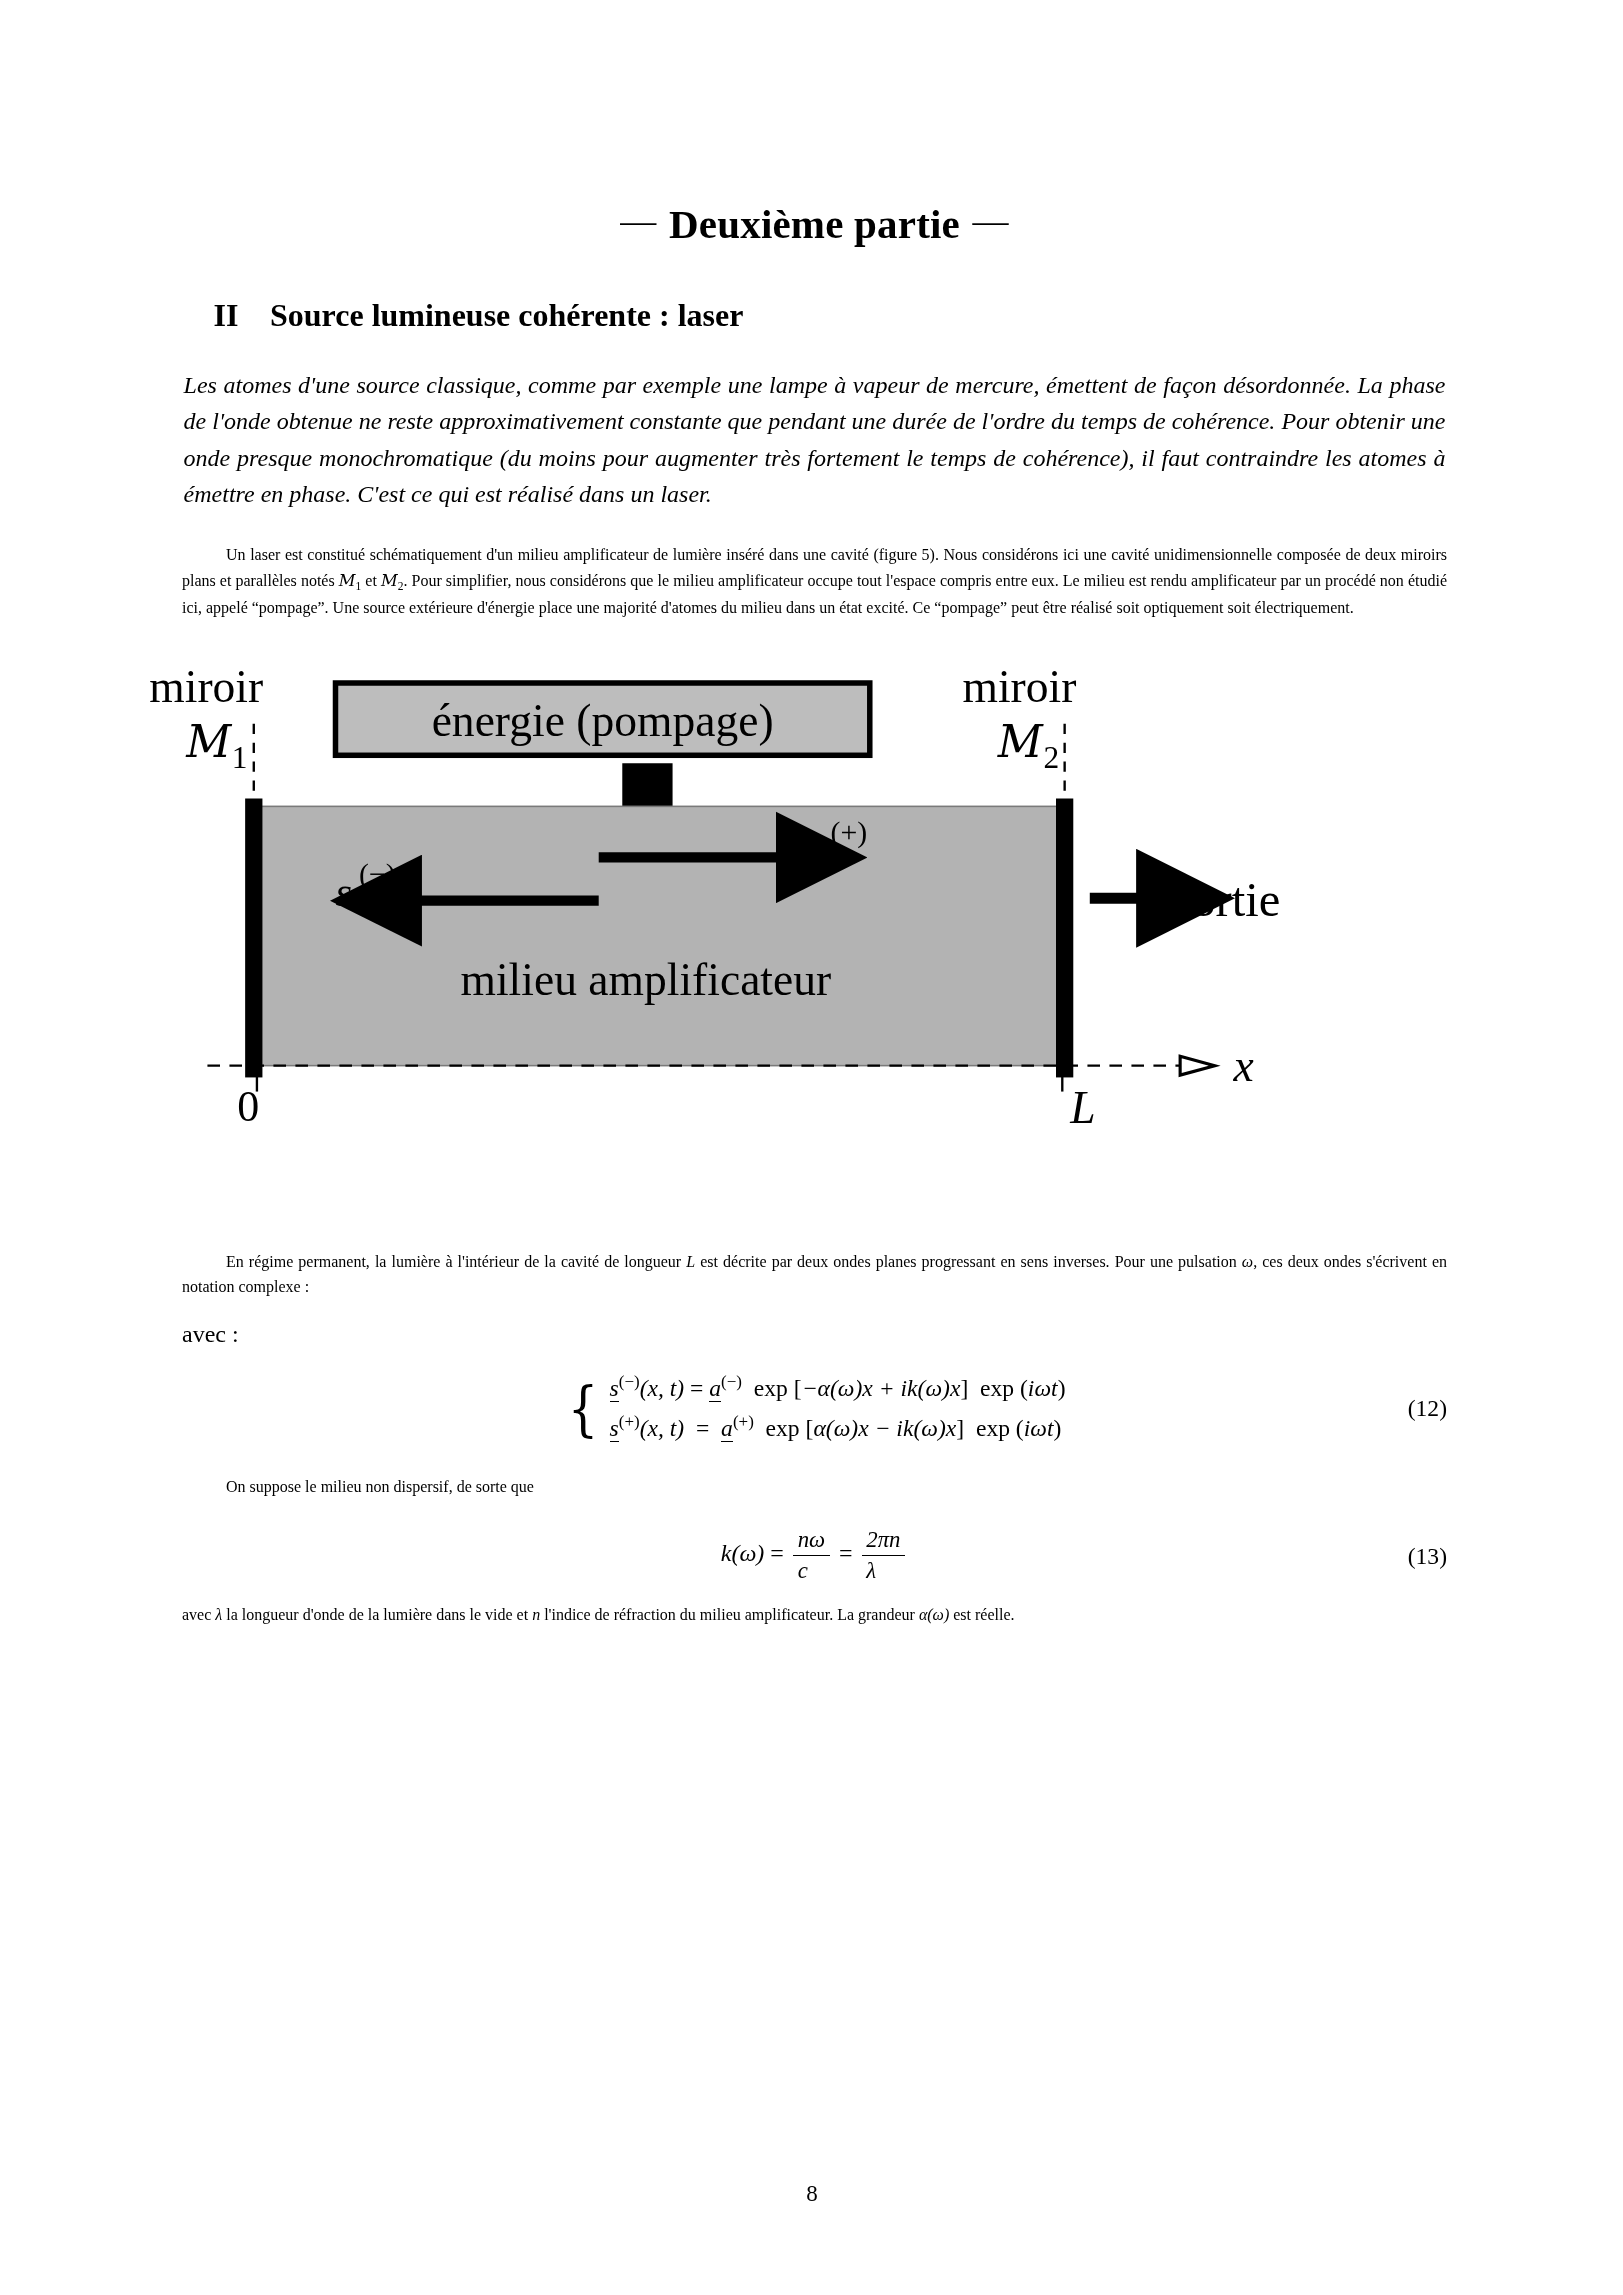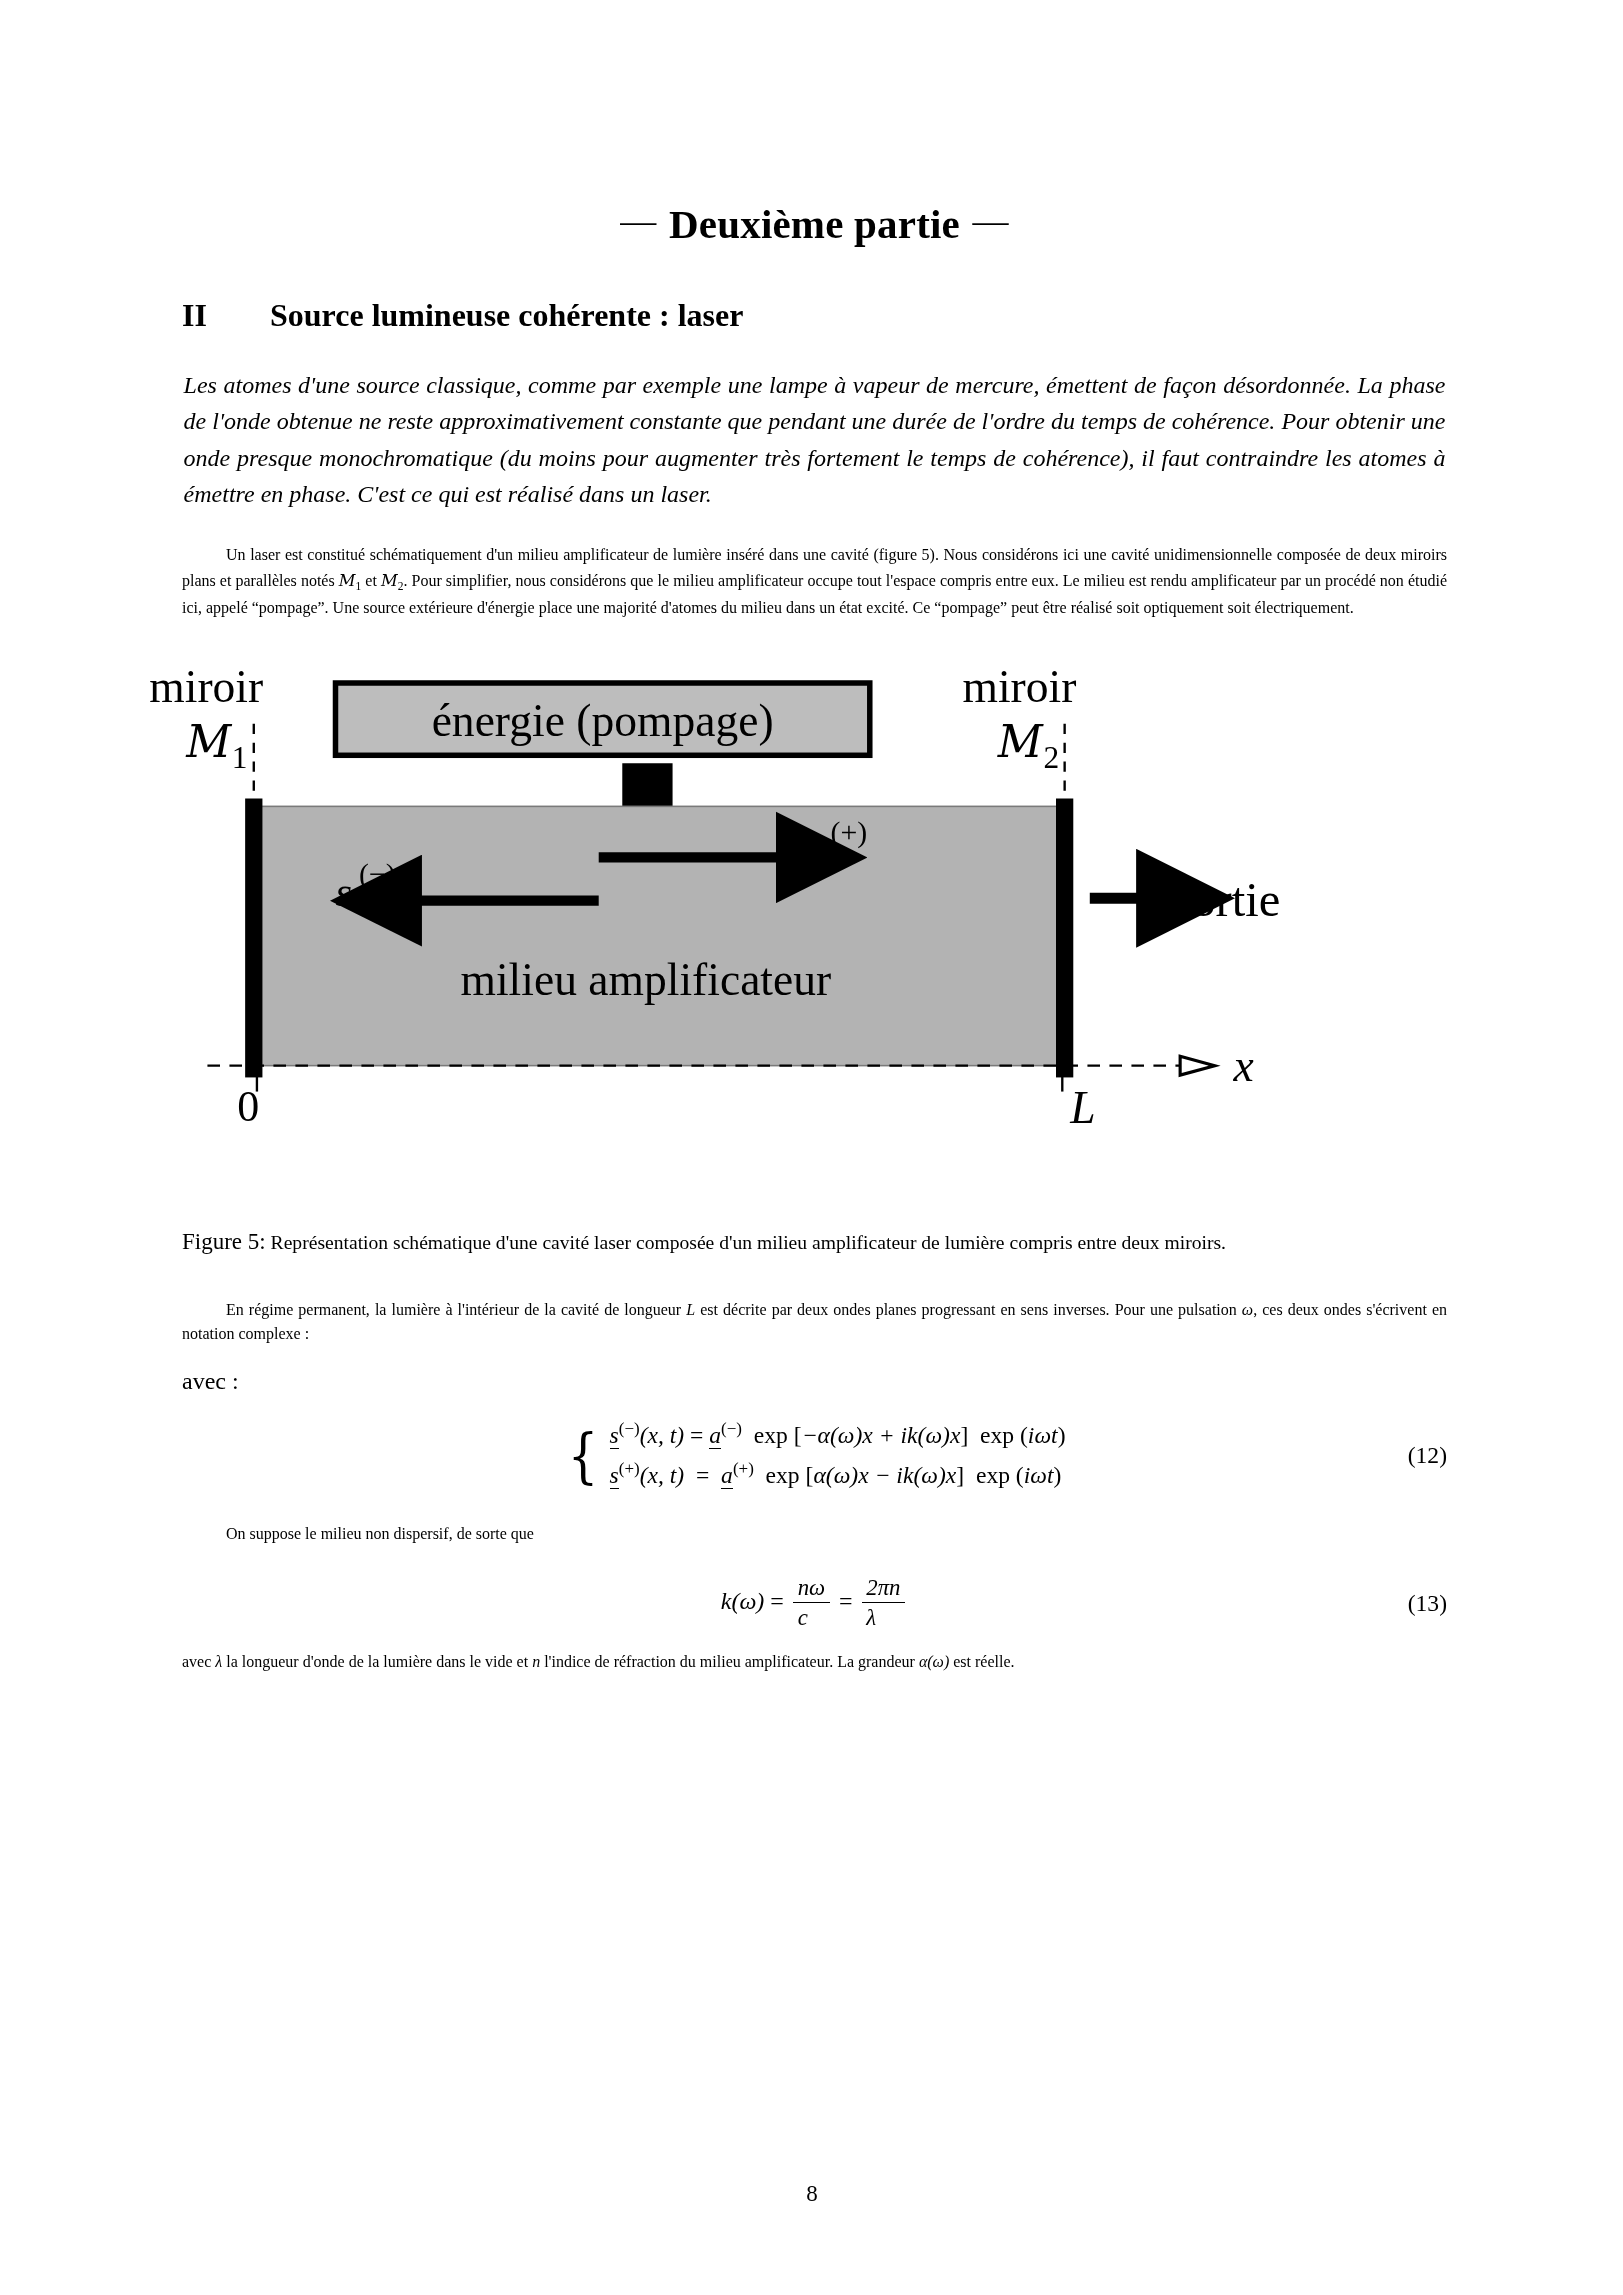--- a/index.html
+++ b/index.html
@@ -49,20 +49,21 @@
   .section-head {
     margin-top: 49px;
     font-size: 32px;
     font-weight: bold;
     display: flex;
     align-items: baseline;
   }
   .section-num {
     width: 88px;
     display: inline-block;
+    text-align: center;
   }
 
   
   .intro {
     margin-top: 33px;
     font-style: italic;
     font-size: 24px;
     line-height: 1.52;
     text-align: justify;
     padding-left: 1.6px;
@@ -229,24 +230,20 @@
       <text x="18" y="52" font-family="Liberation Serif, serif" font-size="58" fill="#000">miroir</text>
       <text x="65" y="122" font-family="DejaVu Serif, serif" font-style="italic" font-size="56" fill="#000">M</text>
       <text x="123" y="136" font-family="Liberation Serif, serif" font-size="40" fill="#000">1</text>
 
       <text x="1053" y="52" font-family="Liberation Serif, serif" font-size="58" fill="#000">miroir</text>
       <text x="1098" y="122" font-family="DejaVu Serif, serif" font-style="italic" font-size="56" fill="#000">M</text>
       <text x="1156" y="136" font-family="Liberation Serif, serif" font-size="40" fill="#000">2</text>
     </svg>
   </div>
 
-  <div class="fig-caption">
-    <span class="fignum">Figure 5:</span>
-    <span>Représentation schématique d'une cavité laser composée d'un milieu amplificateur de lumière compris entre deux miroirs.</span>
-  </div>
 
   <div class="para" style="margin-top:39px">
     <span>En régime permanent, la lumière à l'intérieur de la cavité de longueur </span><span class="mathvar">L</span><span> est décrite par deux ondes planes progressant en sens inverses. Pour une pulsation </span><span class="mathvar">ω</span><span>, ces deux ondes s'écrivent en notation complexe :</span>
   </div>
 
 
   <div class="avec">avec :</div>
 
   <div class="eq-block">
     <div class="eq-body">

